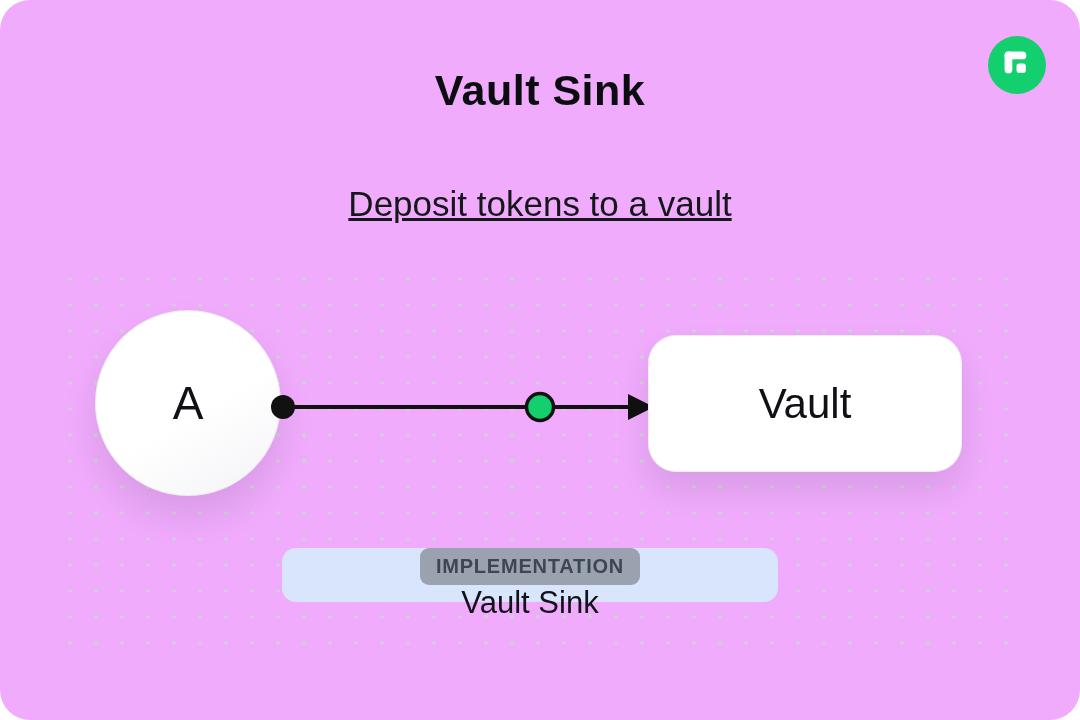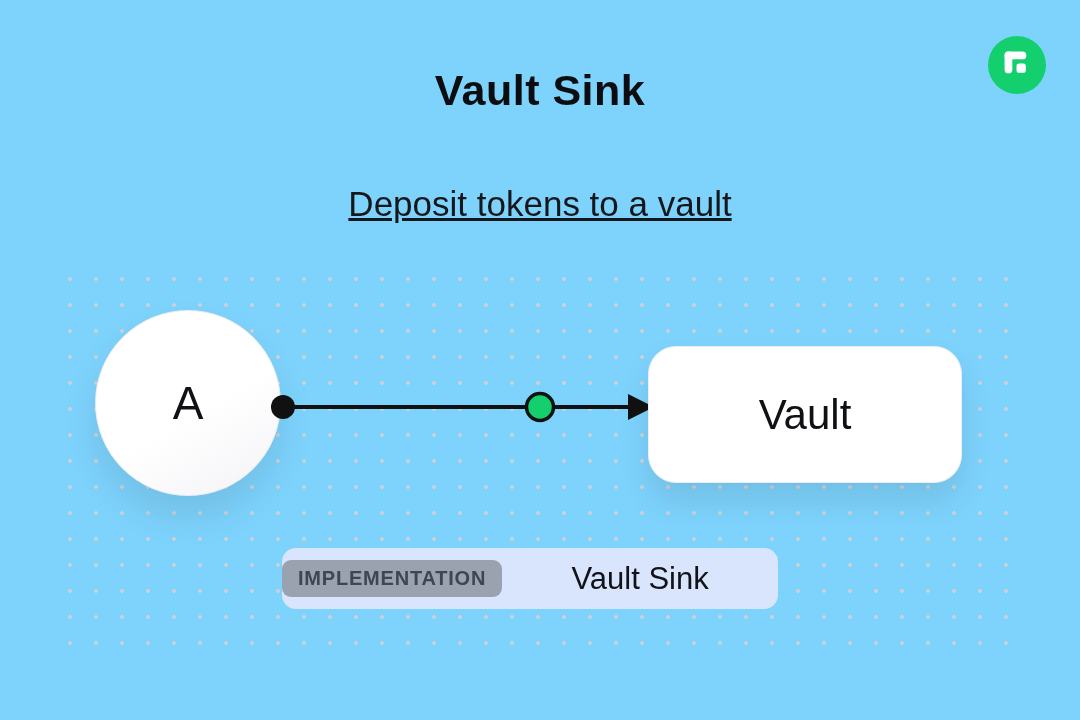--- a/index.html
+++ b/index.html
@@ -3,22 +3,23 @@
 <meta charset="utf-8">
 <style>
   * { box-sizing: border-box; margin: 0; padding: 0; }
   html, body { width: 1080px; height: 720px; }
   body { font-family: "Liberation Sans", sans-serif; }
 
   .canvas {
     position: relative;
     width: 1080px;
     height: 720px;
-    background: #7dd3fc;
+    background: #f0abfc;
     overflow: hidden;
+    border-radius: 30px;
   }
 
   .page-title {
     position: absolute;
     top: 66px;
     left: 0;
     width: 100%;
     text-align: center;
     font-size: 43px;
     font-weight: 800;
@@ -81,21 +82,21 @@
     position: absolute;
     left: 260px;
     top: 377px;
     width: 400px;
     height: 60px;
   }
 
   .vault-box {
     position: absolute;
     left: 648px;
-    top: 346px;
+    top: 335px;
     width: 314px;
     height: 137px;
     border-radius: 28px;
     background: #ffffff;
     border: 1px solid #ededf2;
     box-shadow: 0 18px 32px rgba(20, 22, 40, 0.10);
     display: flex;
     align-items: center;
     justify-content: center;
   }
@@ -103,25 +104,26 @@
     font-size: 42px;
     font-weight: 500;
     color: #101114;
   }
 
   .impl-badge {
     position: absolute;
     left: 282px;
     top: 548px;
     width: 496px;
-    height: 61px;
+    height: 54px;
     border-radius: 14px;
     background: #d9e5fd;
     display: flex;
     align-items: center;
+    flex-direction: column;
   }
   .impl-tag {
     background: #9aa2b0;
     color: #3e4653;
     font-size: 20px;
     font-weight: 700;
     letter-spacing: 0.8px;
     padding: 7px 16px;
     border-radius: 9px;
     white-space: nowrap;

